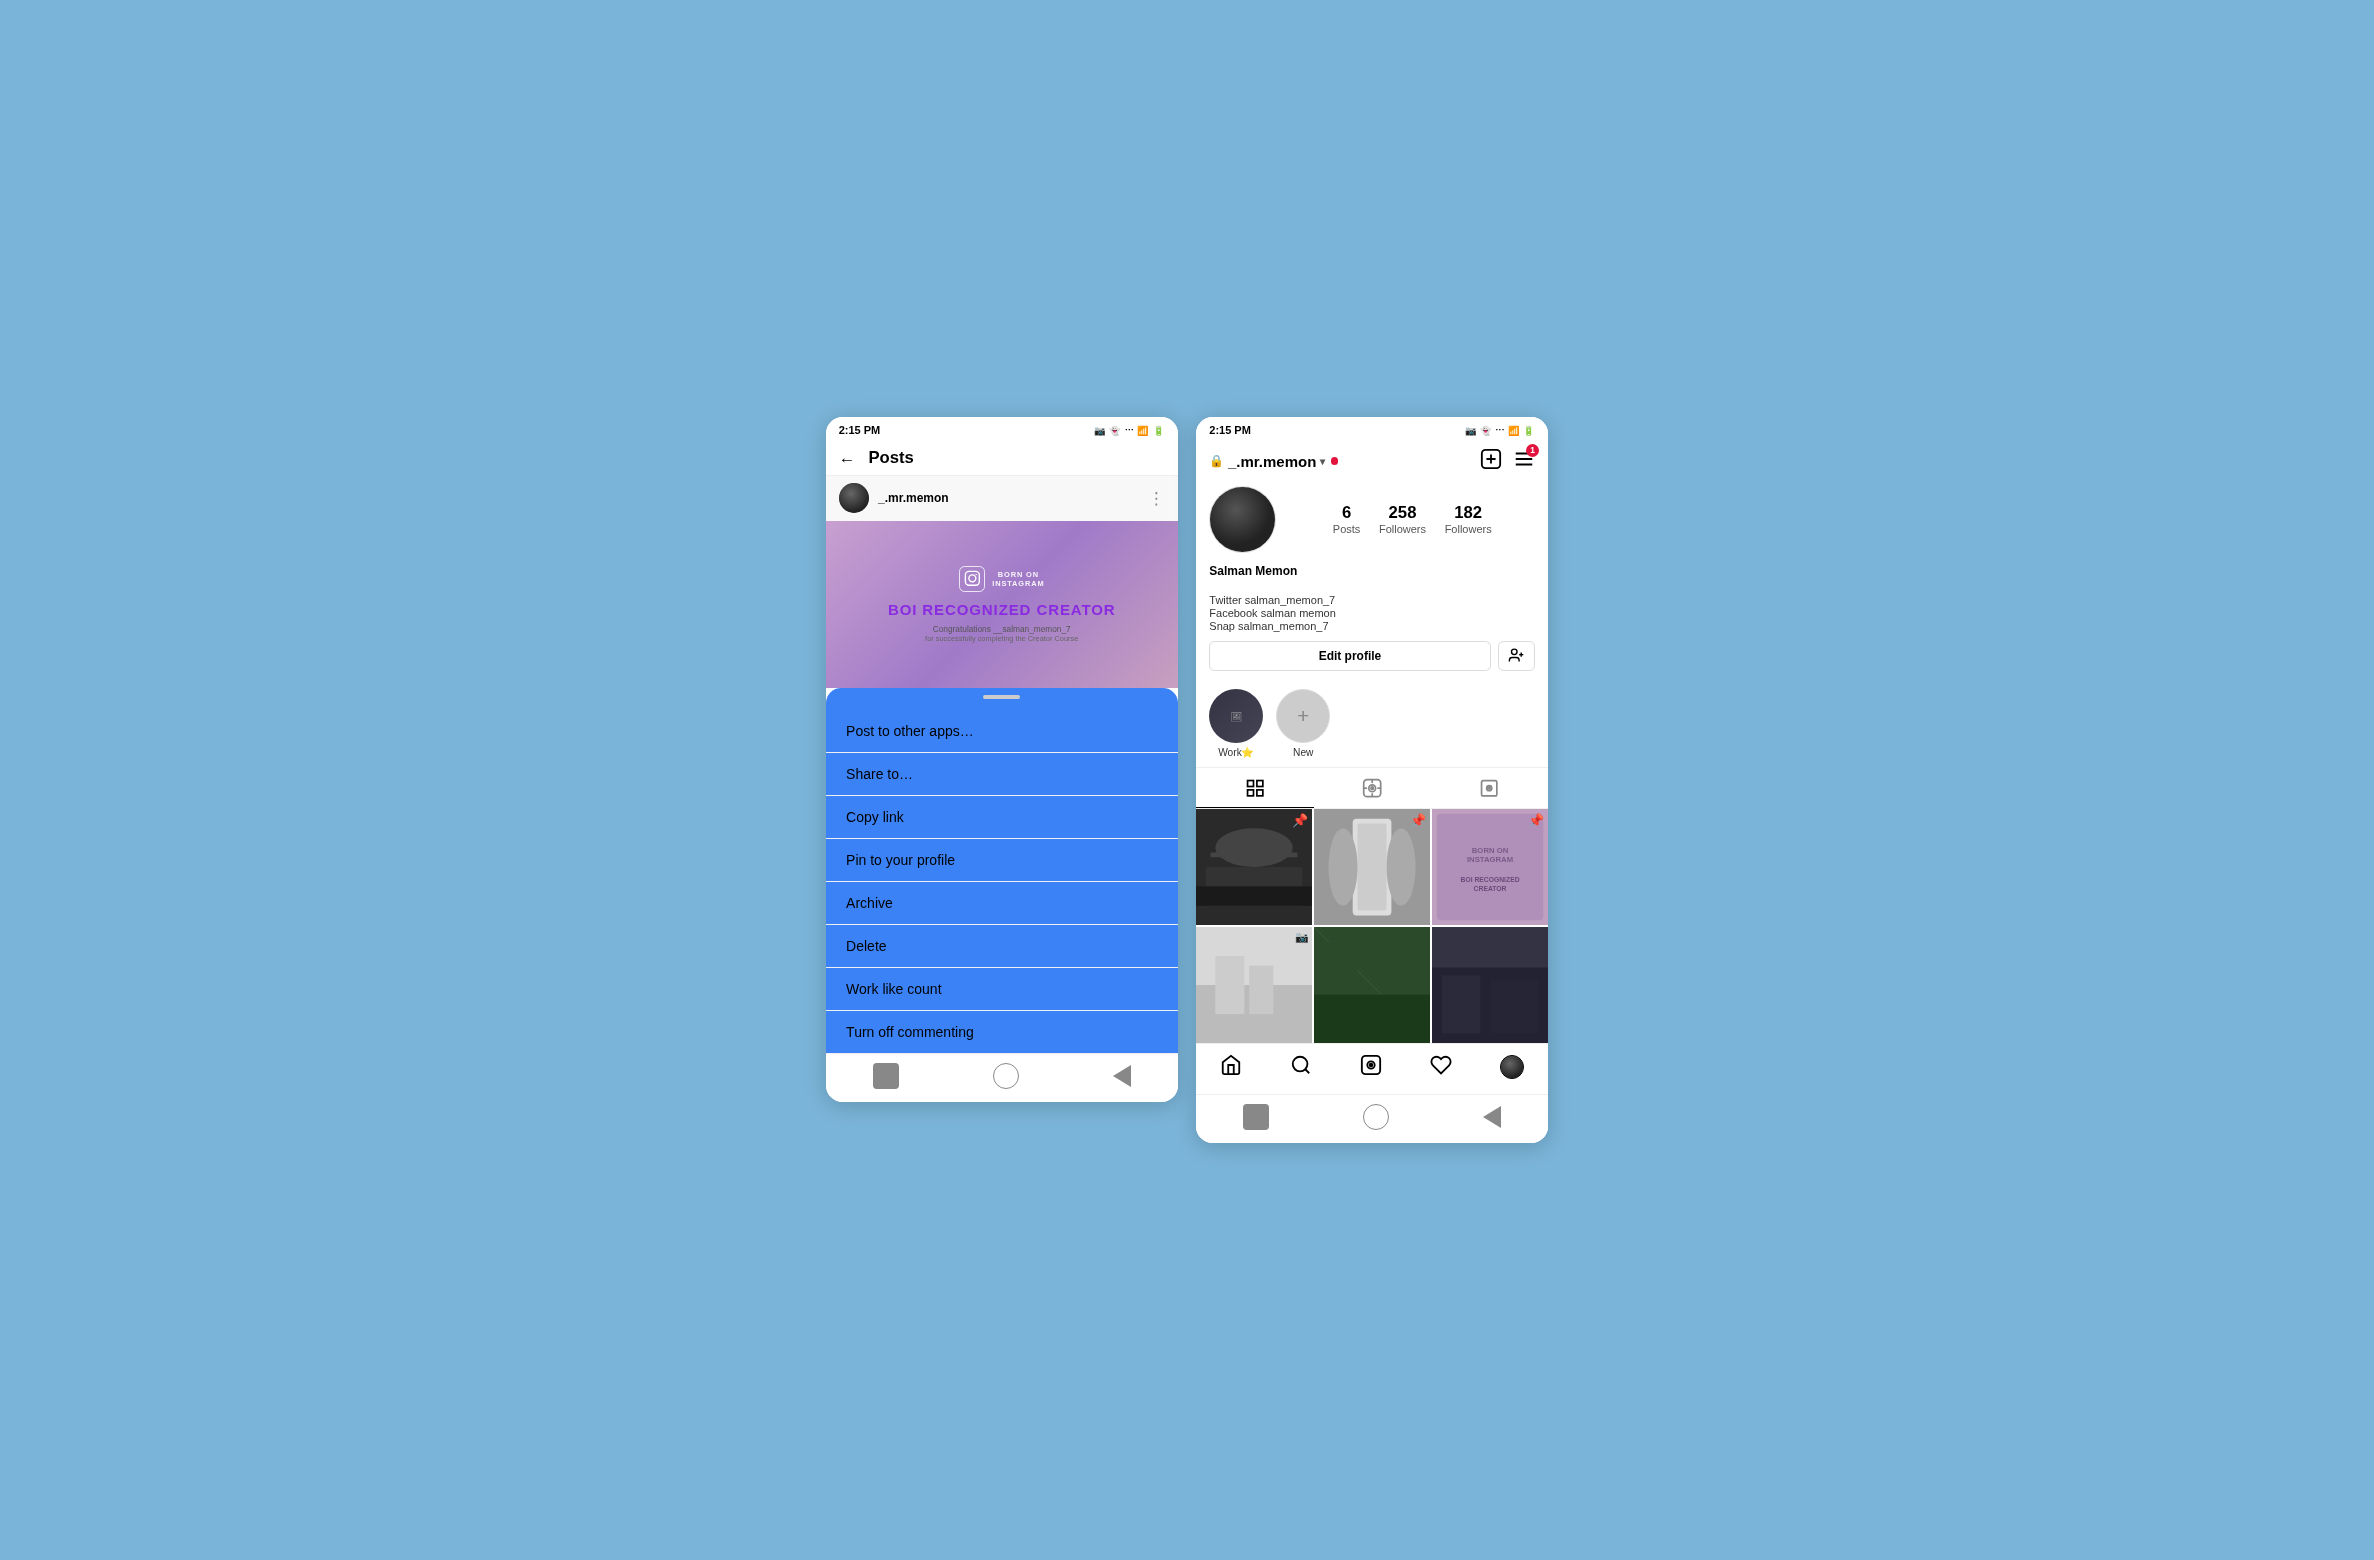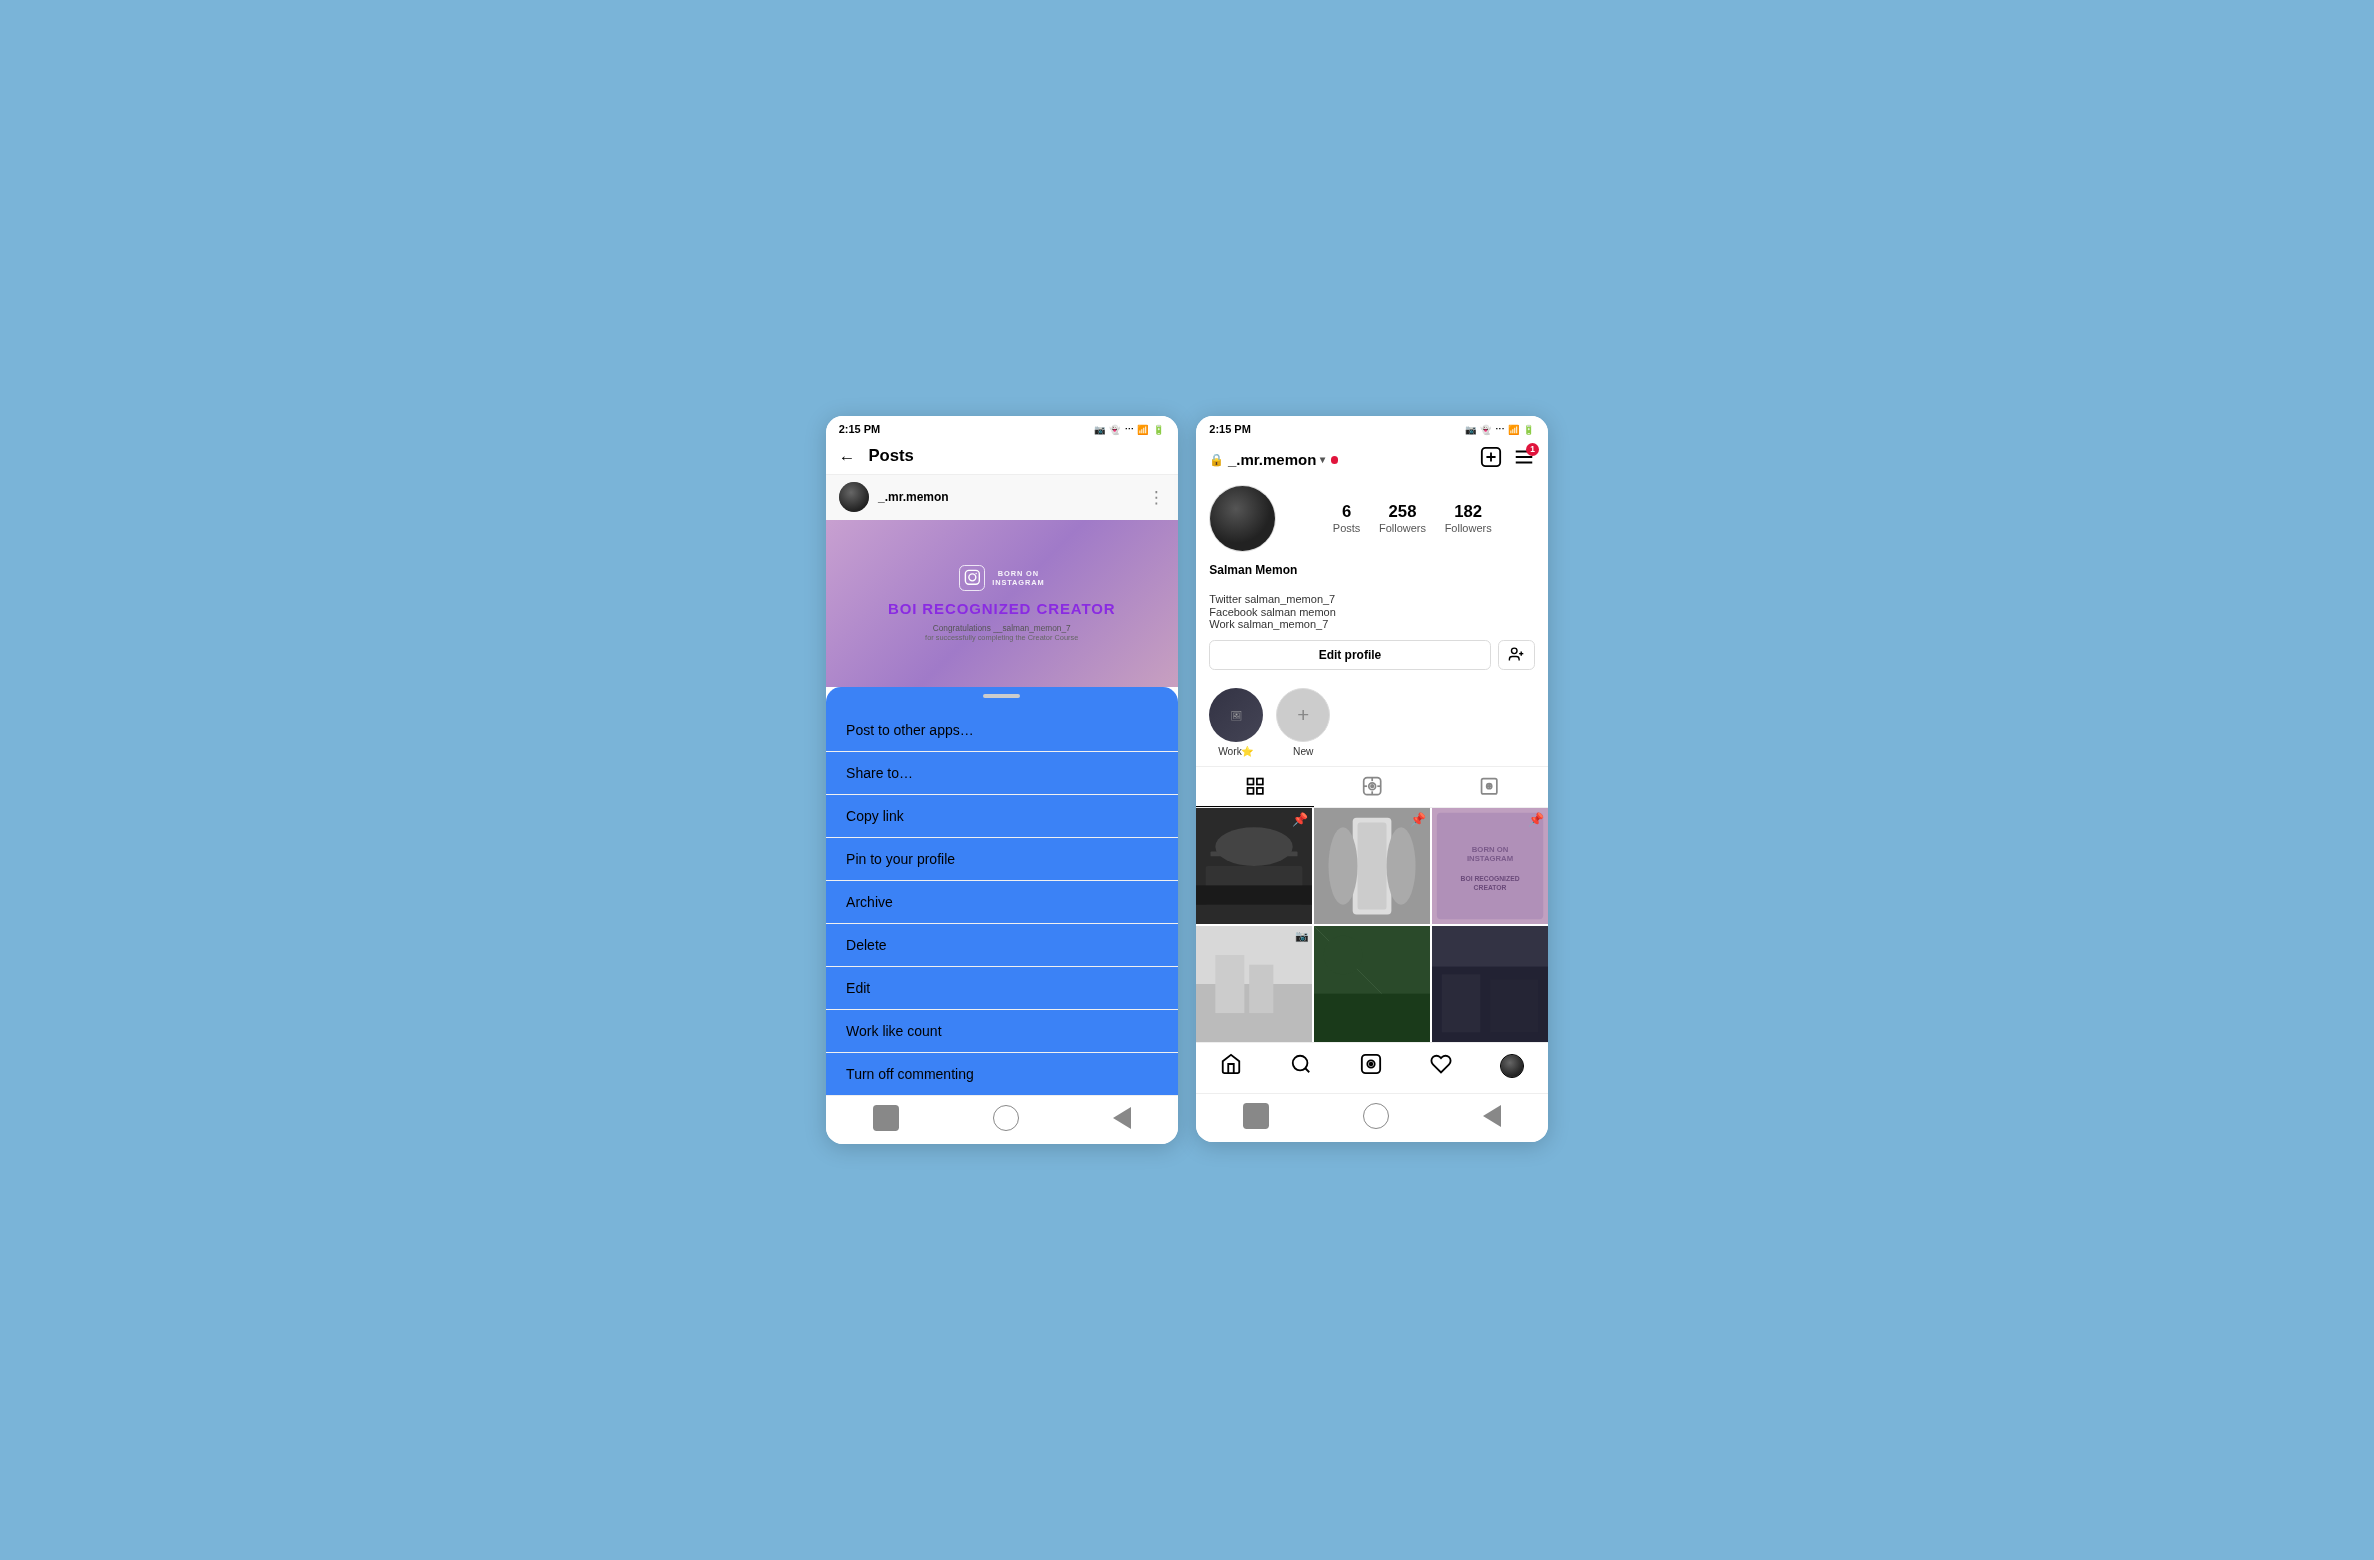--- a/index.html
+++ b/index.html
@@ -446,21 +446,20 @@
 
     <div class="bottom-sheet">
       <div class="bottom-sheet-handle"></div>
       <div id="bottom-sheet-items">
           <div class="bottom-sheet-item">Post to other apps…</div>
           <div class="bottom-sheet-item">Share to…</div>
           <div class="bottom-sheet-item">Copy link</div>
           <div class="bottom-sheet-item">Pin to your profile</div>
           <div class="bottom-sheet-item">Archive</div>
           <div class="bottom-sheet-item">Delete</div>
-          <div class="bottom-sheet-item">Edit</div>
           <div class="bottom-sheet-item">Work like count</div>
           <div class="bottom-sheet-item">Turn off commenting</div>
         </div>
     </div>
 
     <div class="nav-bar">
       <div class="nav-bar-btn"></div>
       <div class="nav-bar-circle"></div>
       <div class="nav-bar-triangle"></div>
     </div>
@@ -521,21 +520,21 @@
           </div>
           <div class="stat-item">
             <span class="stat-number">182</span>
             <span class="stat-label">Followers</span>
           </div>
         </div>
       </div>
       <div class="profile-name">Salman Memon</div>
       <div class="profile-bio-line">Twitter salman_memon_7</div>
       <div class="profile-bio-line">Facebook salman memon</div>
-      <div class="profile-bio-line">Work salman_memon_7</div>
+      <div class="profile-bio-line">Snap salman_memon_7</div>
 
       <div class="profile-buttons">
         <button class="edit-profile-btn">Edit profile</button>
         <button class="add-friend-btn">
           <svg width="16.7" height="16.7" viewBox="0 0 24 24" fill="none" stroke="black" stroke-width="2">
             <path d="M16 21v-2a4 4 0 0 0-4-4H6a4 4 0 0 0-4 4v2"></path>
             <circle cx="9" cy="7" r="4"></circle>
             <line x1="19" y1="8" x2="19" y2="14"></line>
             <line x1="22" y1="11" x2="16" y2="11"></line>
           </svg>

